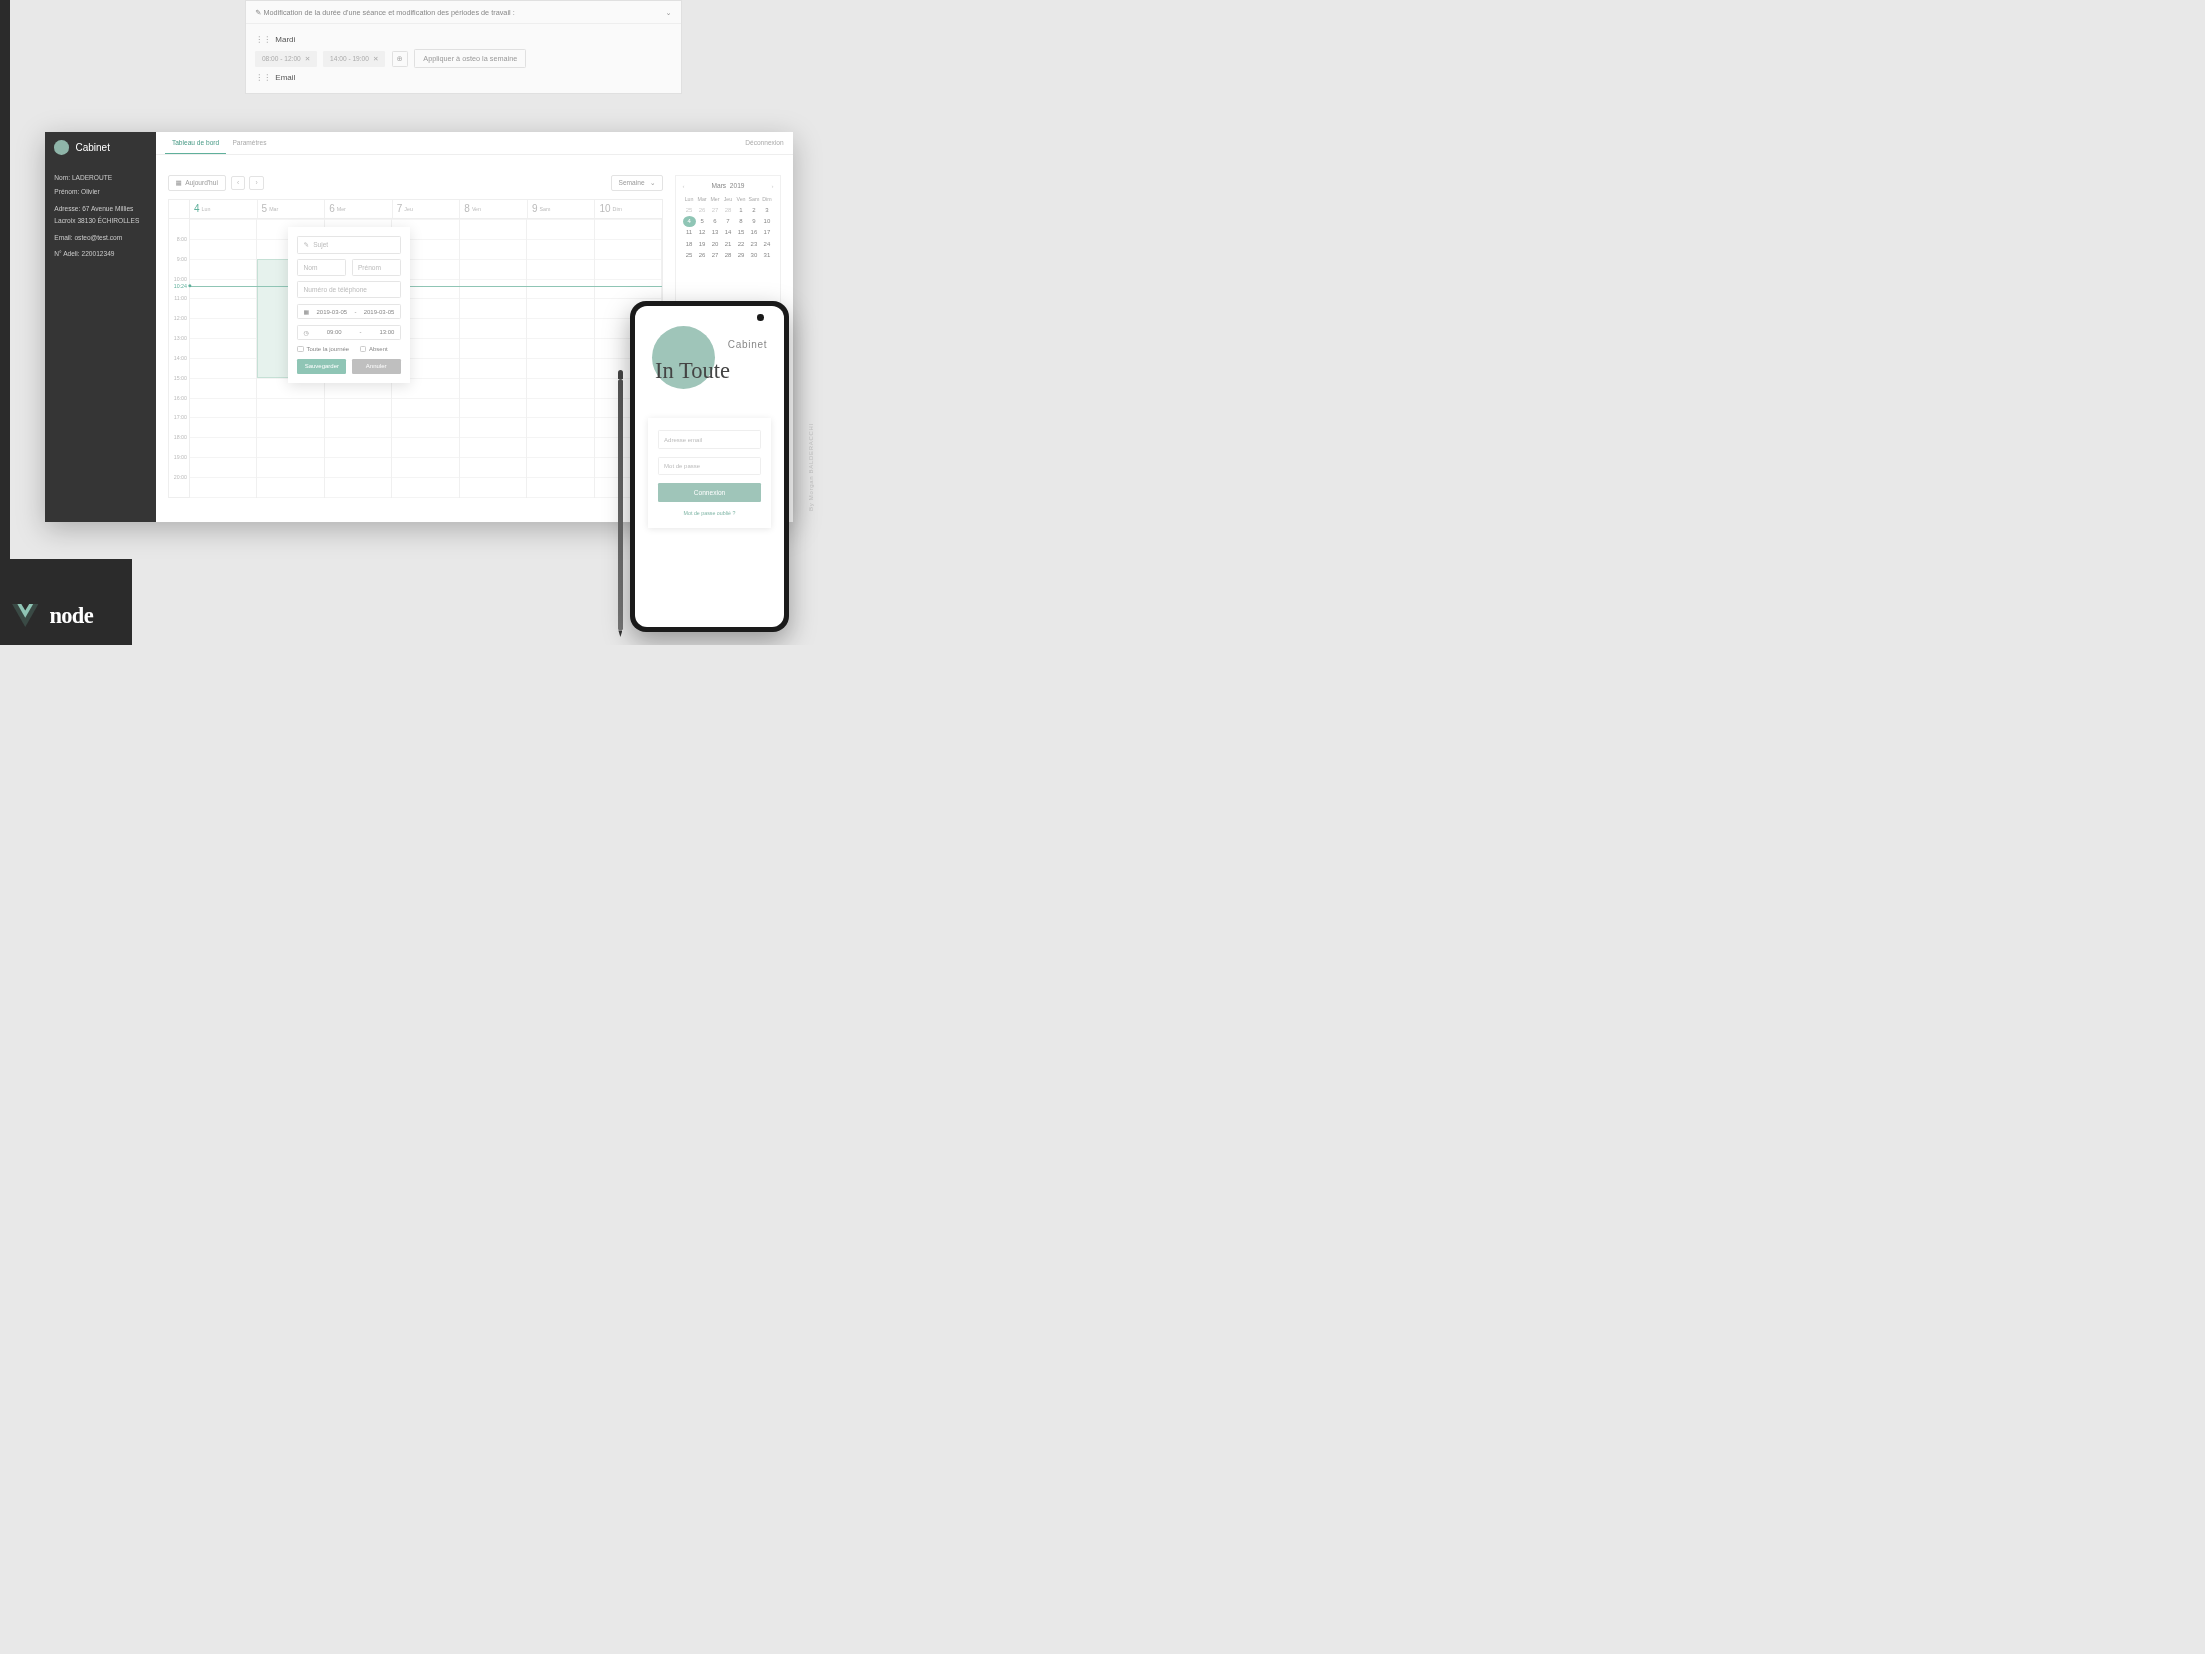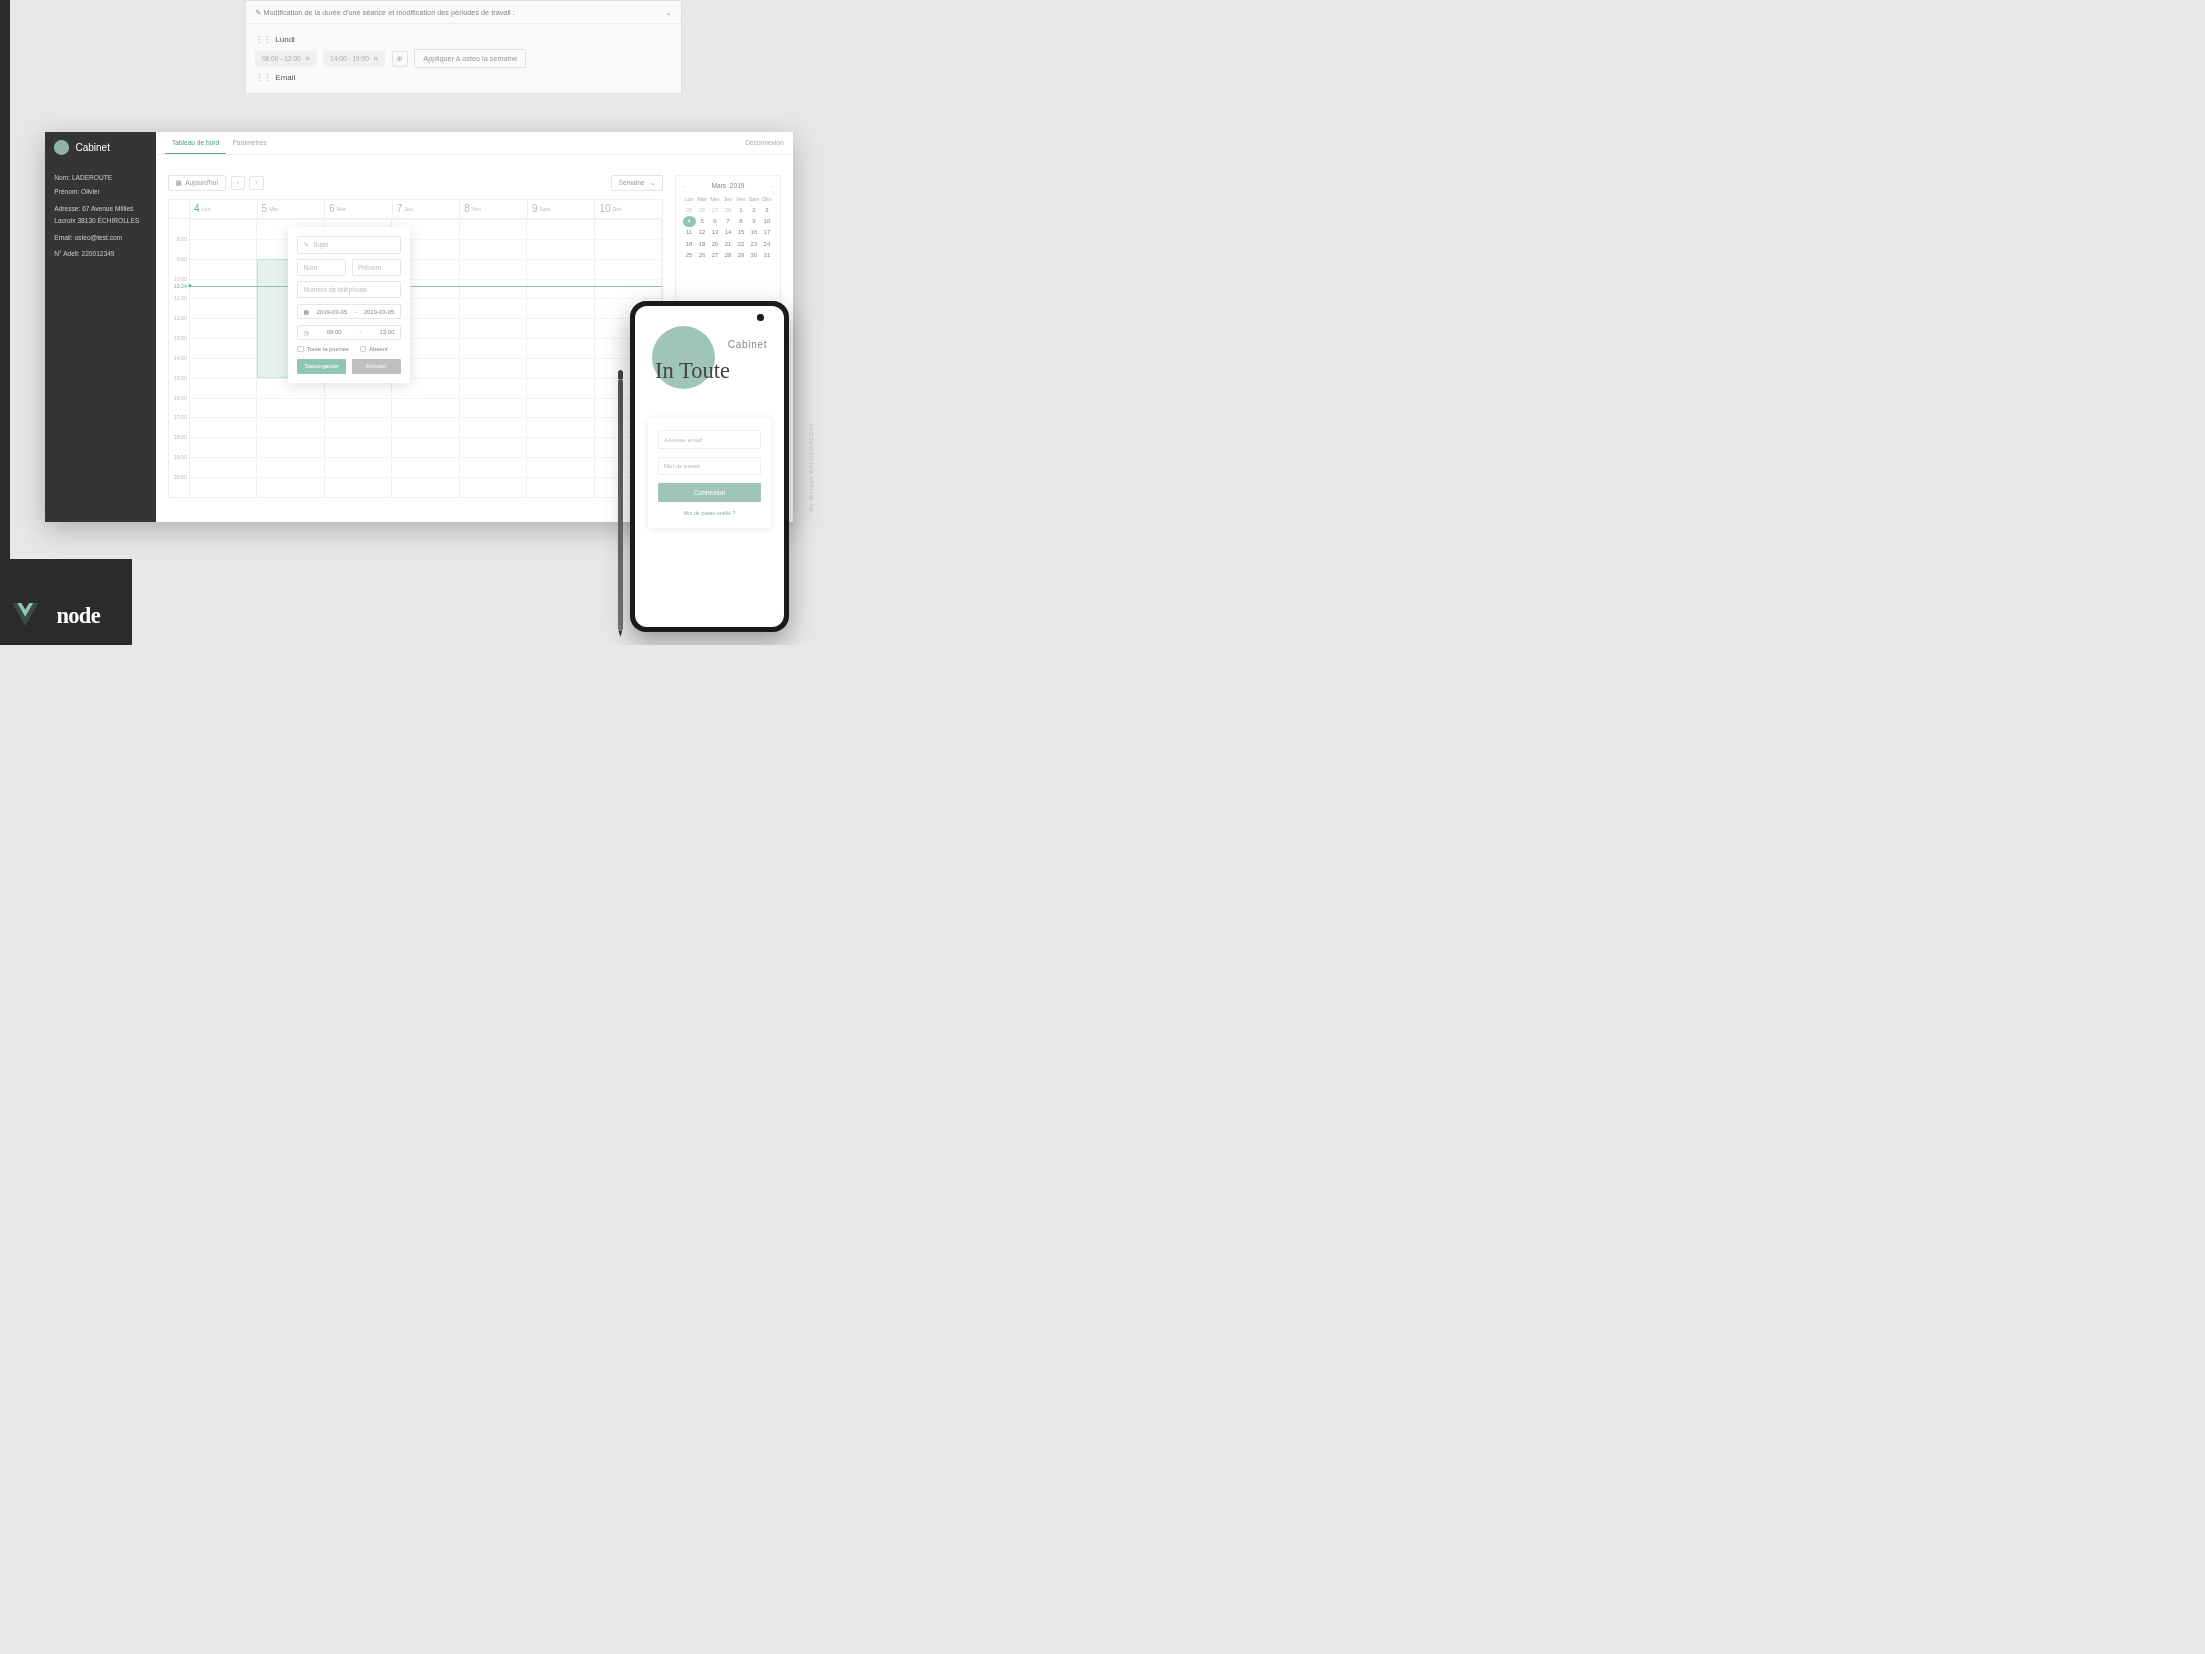--- a/index.html
+++ b/index.html
@@ -1,19 +1,19 @@
 <!DOCTYPE html>
 <html style="font-size:10.6px"><head>
 <meta charset="utf-8">
 <style>
 * { box-sizing: border-box; margin: 0; padding: 0; }
 body { font-family: -apple-system, Helvetica, Arial, sans-serif; background: #e8e8e8; width: 860px; height: 645px; position: relative; overflow: hidden; }
 .dark-strip { position: absolute; left: 0; top: 0; width: 10px; height: 100%; background: #2b2b2b; }
 .dark-strip2 { position: absolute; left: 0; bottom: 0; width: 132px; height: 86px; background: #2b2b2b; }
-.logo-corner { position: absolute; left: 12px; bottom: 16.5px; display: flex; gap: 18px; }
+.logo-corner { position: absolute; left: 12px; bottom: 16.5px; display: flex; align-items: center; gap: 11px; }
 .vue-logo { width: 26.5px; height: 23px; }
 .node-text { font-size: 22.5px; font-weight: 700; color: #fff; font-family: Georgia, serif; letter-spacing: -0.7px; }
 
 
 .settings-panel { position: absolute; top: 0; left: 245px; width: 437px; background: #fafafa; border: 0.7px solid #e0e0e0; padding: 0; font-size: 7.3px; color: #888; }
 .settings-header { padding: 6.6px 9.3px; border-bottom: 0.7px solid #eee; display: flex; justify-content: space-between; align-items: center; }
 .settings-body { padding: 8px 9.3px; border-bottom: 0.7px dashed #ddd; display: flex; align-items: center; gap: 5.3px; }
 .stepper { display: flex; align-items: center; border: 0.7px solid #e0e0e0; border-radius: 2px; }
 .stepper-btn { width: 16px; height: 16px; display: flex; align-items: center; justify-content: center; color: #999; cursor: pointer; }
 .stepper-val { width: 26.5px; height: 16px; display: flex; align-items: center; justify-content: center; border-left: 0.7px solid #e0e0e0; border-right: 0.7px solid #e0e0e0; }
@@ -122,21 +122,21 @@
 <div class="dark-strip2"></div>
 
 <div class="settings-panel">
   <div class="settings-header">
     <span>✎ <span>Modification de la durée d'une séance et modification des périodes de travail :</span></span>
     <span>⌄</span>
   </div>
   <div class="day-section">
     <div class="day-title">
         <span class="drag-icon">⋮⋮</span>
-        <span>Lundi</span>
+        <span>Mardi</span>
       </div>
     <div class="chips-row">
       <div class="chip">
           <span>08:00 - 12:00</span>
           <span class="chip-x">✕</span>
         </div>
       <div class="chip">
           <span>14:00 - 19:00</span>
           <span class="chip-x">✕</span>
         </div>

